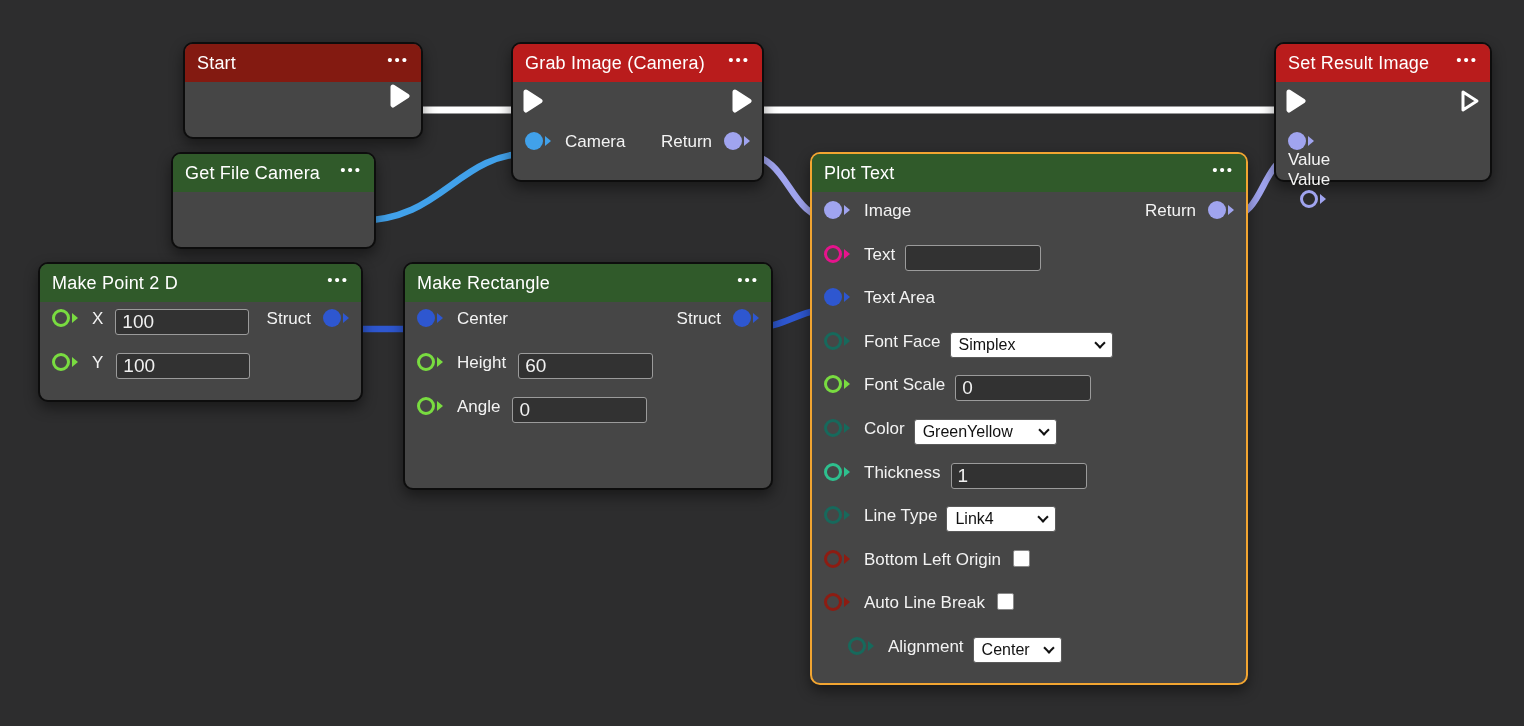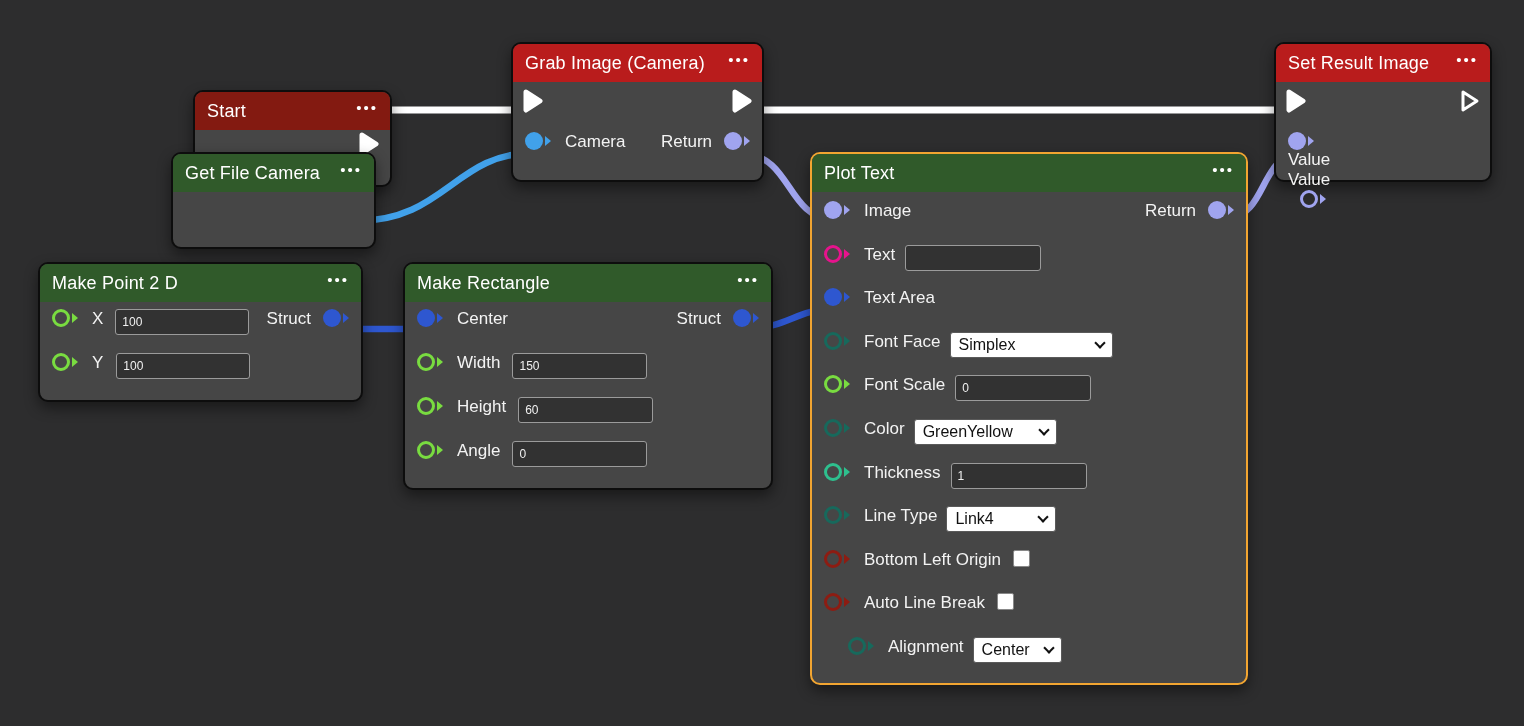--- a/index.html
+++ b/index.html
@@ -47,21 +47,21 @@
   }
   .port.left{margin-right:14px;}
   .port.right{margin-left:12px;}
 
   
   .execpin{flex:none;display:block;}
 
   
   .tin{
     height:26px;background:#323232;border:1.5px solid #9b9b9b;border-radius:3px;
-    color:#f0f0f0;font-size:12px;font-family:"Liberation Sans",sans-serif;
+    color:#f0f0f0;font-size:19px;font-family:"Liberation Sans",sans-serif;
     padding:0 6px;outline:none;
   }
   .select{
     height:26px;background:#fff;border:1px solid #5a5a5a;border-radius:3px;
     display:inline-flex;align-items:center;justify-content:space-between;
     color:#111;font-size:16px;padding:0 8px;cursor:pointer;flex:none;
   }
   .chev{
     width:8px;height:8px;flex:none;margin-left:8px;margin-top:-4px;
     border-right:2.4px solid #111;border-bottom:2.4px solid #111;
@@ -80,21 +80,21 @@
   <svg id="wires" width="1524" height="726">
     <path d="M358,110 H540" stroke="#ffffff" stroke-width="7" fill="none"></path>
     <path d="M748,110 H1300" stroke="#ffffff" stroke-width="7" fill="none"></path>
     <path d="M356,221 C445,221 455,153 533,153" stroke="#41a1ea" stroke-width="6.5" fill="none"></path>
     <path d="M744,153 C792,158 786,215 833,221" stroke="#a0a4ef" stroke-width="6.5" fill="none"></path>
     <path d="M1226,221 C1268,212 1258,163 1297,152" stroke="#a0a4ef" stroke-width="6.5" fill="none"></path>
     <path d="M352,329 H435" stroke="#2e57d0" stroke-width="6.5" fill="none"></path>
     <path d="M749,329 C790,326 794,311 834,308" stroke="#2e57d0" stroke-width="6.5" fill="none"></path>
   </svg>
 
-  <div class="node" style="left:193px;top:42px;width:199px;height:97px;margin-top:48px;">
+  <div class="node" style="left:183px;top:42px;width:240px;height:97px;">
     <div class="hdr hdr-red">
       <span class="ttl">Start</span>
       <span class="menu">•••</span>
     </div>
     <div class="bd">
       <div class="row" style="height:55px;justify-content:flex-end;padding:0 9px;">
         <svg class="execpin" width="24" height="28" viewBox="0 0 24 28">
           <path d="M5 5 L19 14 L5 23 Z" fill="#fff" stroke="#fff" stroke-width="5" stroke-linejoin="round"></path>
         </svg>
       </div>
@@ -210,28 +210,20 @@
             <i class="dot"></i>
             <i class="barb"></i>
           </span>
         <span class="lbl">Center</span>
         <span class="spacer"></span>
         <span class="lbl">Struct</span>
         <span class="port filled right" style="--pc:#2e57d0">
             <i class="dot"></i>
             <i class="barb"></i>
           </span>
-      </div>
-      <div class="row" style="height:44px;">
-        <span class="port outline left" style="--pc:#79dc40">
-            <i class="dot"></i>
-            <i class="barb"></i>
-          </span>
-        <span class="lbl">Width</span>
-        <input class="tin" style="width: 135px; margin-left: 12px;" value="150">
       </div>
       <div class="row" style="height:44px;">
         <span class="port outline left" style="--pc:#79dc40">
             <i class="dot"></i>
             <i class="barb"></i>
           </span>
         <span class="lbl">Height</span>
         <input class="tin" style="width: 135px; margin-left: 12px;" value="60">
       </div>
       <div class="row" style="height:44px;">

